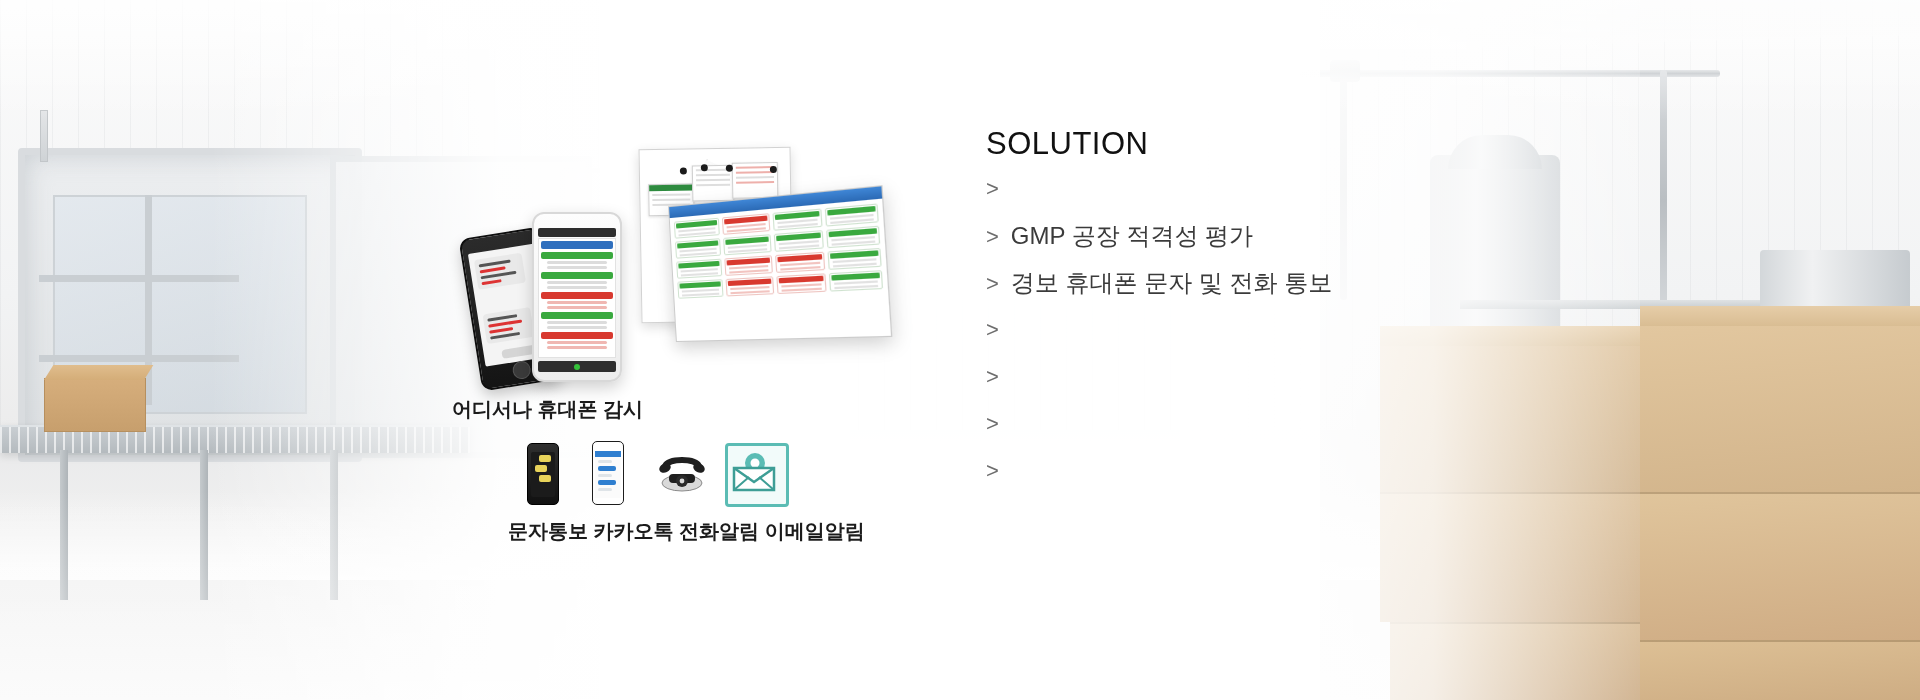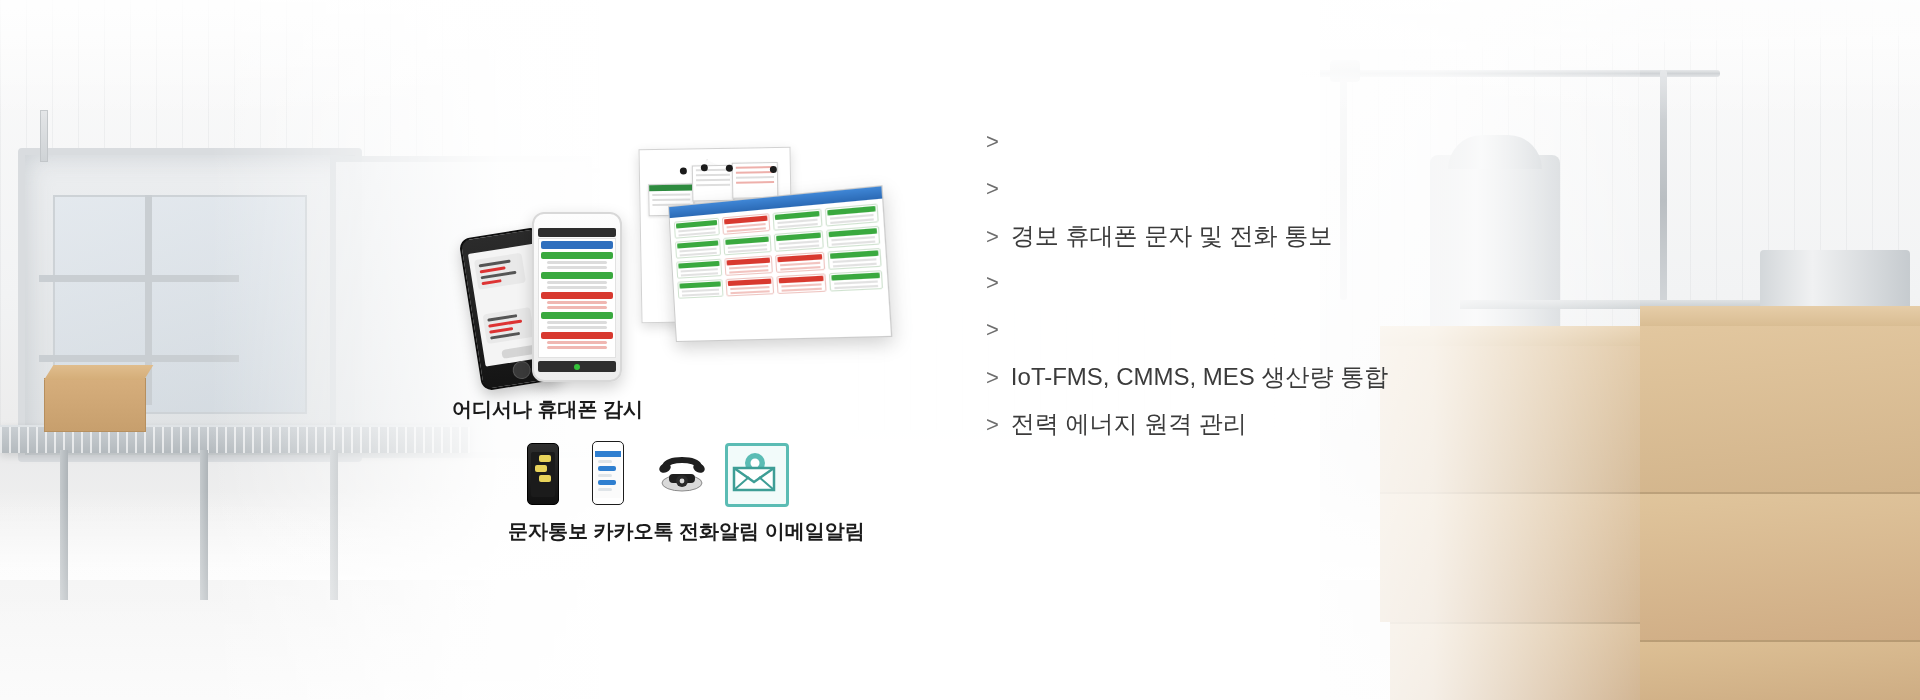--- a/index.html
+++ b/index.html
@@ -433,41 +433,41 @@
           <circle cx="27" cy="17" r="4.5" fill="#ffffff"></circle>
           <path d="M6 22 L46 22 L46 44 L6 44 Z" fill="#ffffff" stroke="#3e9e96" stroke-width="2.5"></path>
           <path d="M6 22 L26 36 L46 22" fill="none" stroke="#3e9e96" stroke-width="2.5"></path>
           <path d="M6 44 L21 31 M46 44 L31 31" fill="none" stroke="#3e9e96" stroke-width="2"></path>
         </svg>
       </div>
     </div>
   </div>
 
   <div class="solution">
+    <h2 class="sol-title">SOLUTION</h2>
     <ul class="sol-list">
       <li class="sol-item">
         <span class="chev">&gt;</span>
       </li>
       <li class="sol-item">
         <span class="chev">&gt;</span>
+        <span>GMP 공장 적격성 평가</span>
       </li>
       <li class="sol-item">
         <span class="chev">&gt;</span>
         <span>경보 휴대폰 문자 및 전화 통보</span>
       </li>
       <li class="sol-item">
         <span class="chev">&gt;</span>
       </li>
       <li class="sol-item">
         <span class="chev">&gt;</span>
       </li>
       <li class="sol-item">
         <span class="chev">&gt;</span>
-        <span>IoT-FMS, CMMS, MES 생산량 통합</span>
-      </li>
-      <li class="sol-item">
-        <span class="chev">&gt;</span>
-        <span>전력 에너지 원격 관리</span>
+      </li>
+      <li class="sol-item">
+        <span class="chev">&gt;</span>
       </li>
     </ul>
   </div>
 
 </div>
 
 </body></html>

